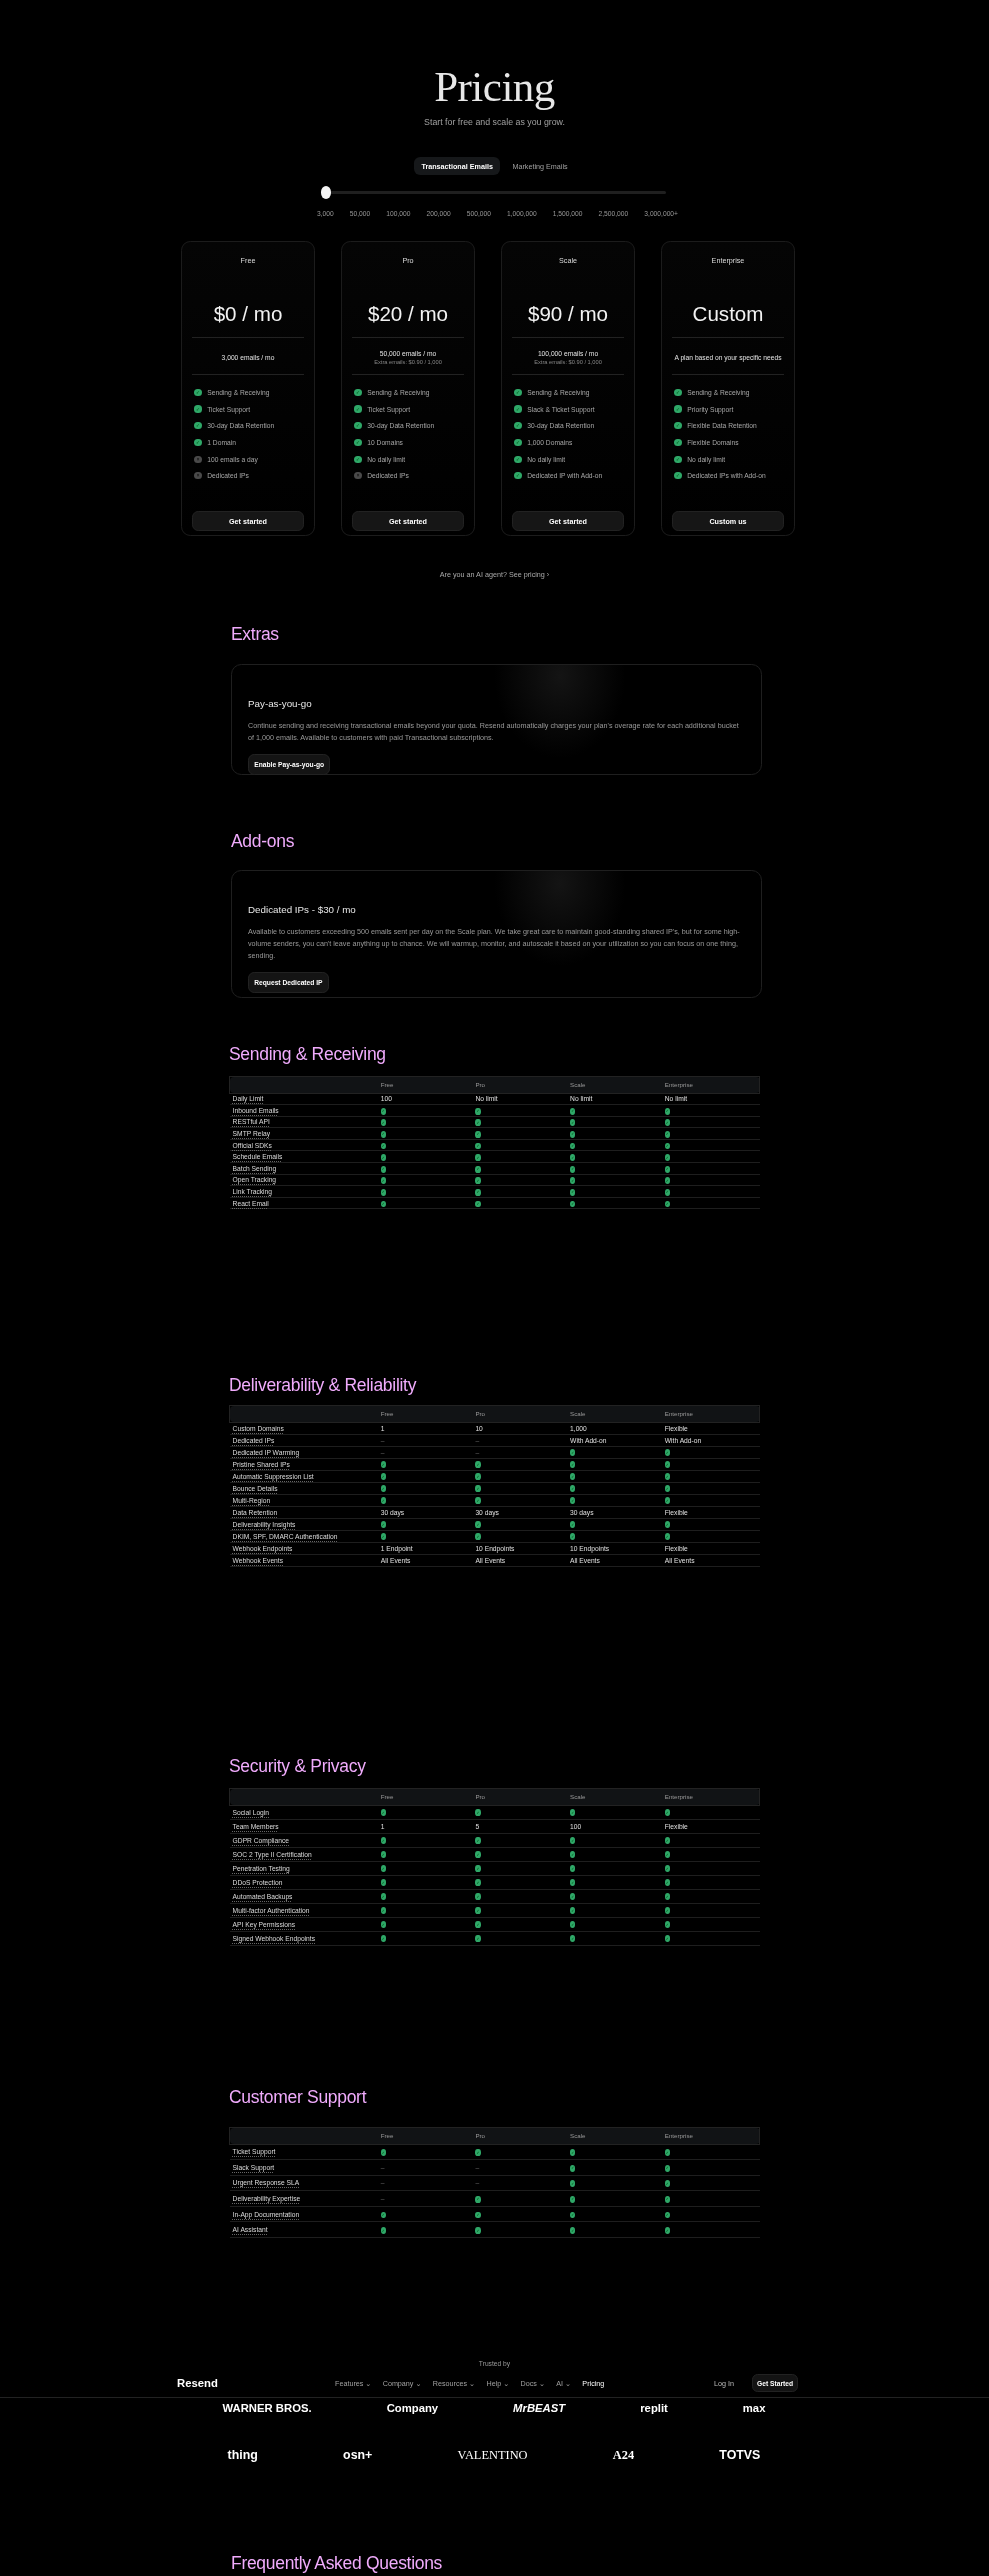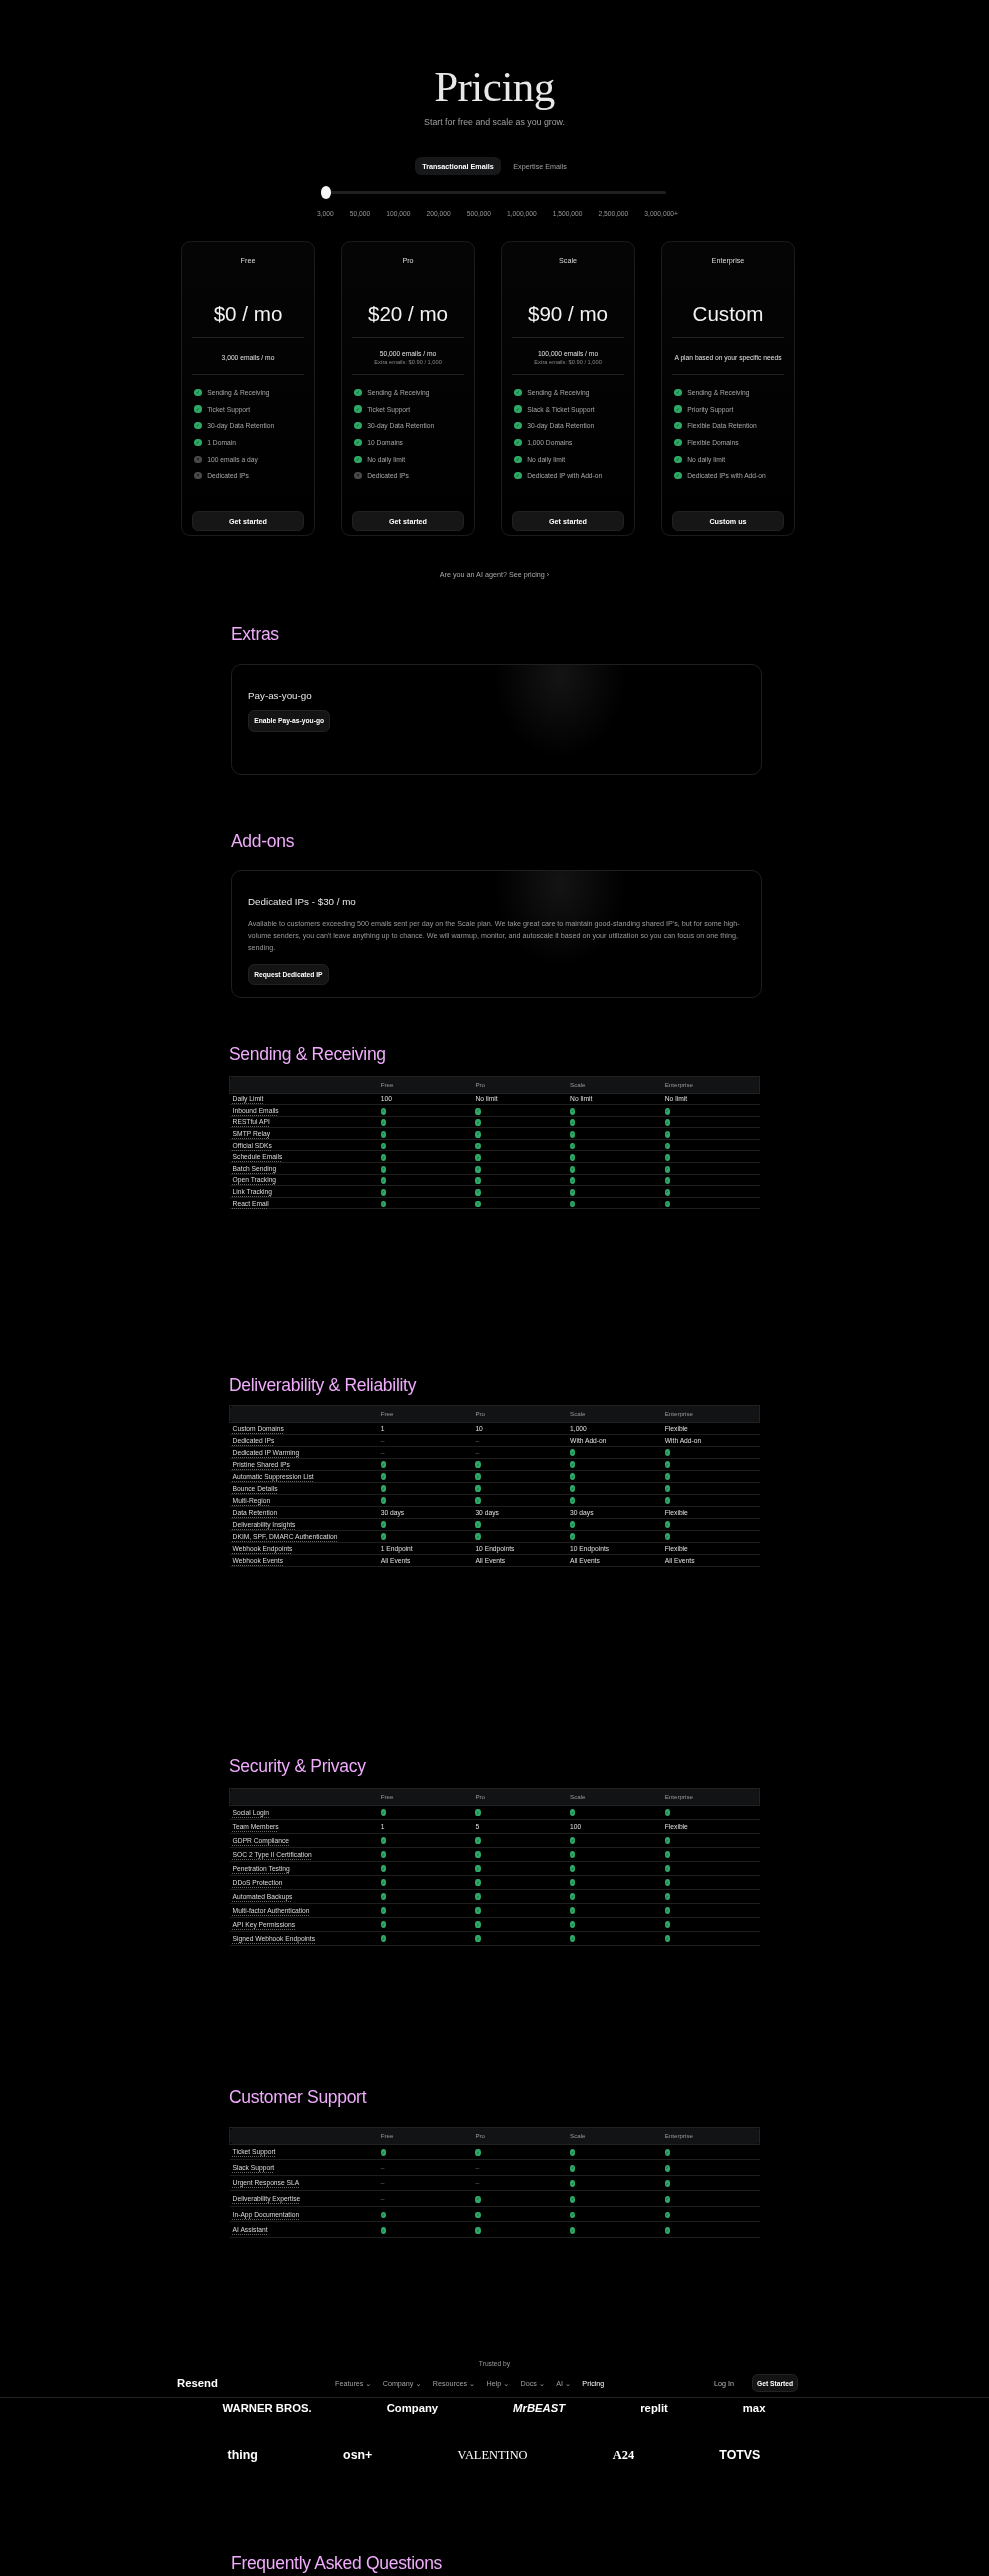--- a/index.html
+++ b/index.html
@@ -25,21 +25,21 @@
 .card .quota{position:absolute;left:10.3px;right:10.3px;top:101px;height:29px;display:flex;flex-direction:column;justify-content:center;align-items:center;gap:2.1px}
 .card .quota .q1{font-size:6.7px;color:#e5e5e5}
 .card .quota .q2{font-size:5.7px;color:#888}
 .card ul{position:absolute;left:12.4px;top:142px;list-style:none}
 .card li{display:flex;align-items:center;gap:5.7px;height:16.7px;font-size:6.7px;color:#a8a8a8}
 .chk{width:7.2px;height:7.2px;border-radius:50%;background:#2fa868;display:inline-flex;align-items:center;justify-content:center;color:#062;font-size:4.6px;font-weight:bold;flex-shrink:0}
 .xic{width:7.2px;height:7.2px;border-radius:50%;background:#4a4a4a;display:inline-flex;align-items:center;justify-content:center;color:#111;font-size:4.6px;font-weight:bold;flex-shrink:0}
 .card .btn{position:absolute;left:10.3px;right:10.3px;bottom:4.1px;height:19.6px;border-radius:6.2px;background:#161616;border:0.5px solid #222;color:#fff;font-weight:bold;font-size:7.2px;display:flex;align-items:center;justify-content:center}
 .agent{top:570px;left:0;width:989px;font-size:7.2px;color:#aaa}
 .sec-title{font-size:17.5px;color:#f0abfc;letter-spacing:-0.3px}
-.panel{border:0.5px solid #1f1f1f;border-radius:10.3px;background:radial-gradient(ellipse 82px 103px at 62% 10%,#141414,#000 80%);padding:0 16px}
+.panel{border:0.5px solid #1f1f1f;border-radius:10.3px;background:radial-gradient(ellipse 82px 103px at 62% 10%,#141414,#000 80%);padding:8px 16px}
 .panel h3{font-size:9.8px;font-weight:normal;color:#e8e8e8;margin-top:25px}
 .panel p{font-size:7.2px;color:#9a9a9a;line-height:12px;margin-top:11.3px}
 .panel .pbtn{display:inline-block;margin-top:9.3px;padding:6.2px 5.2px;border-radius:6.2px;background:#141414;border:0.5px solid #222;font-weight:bold;font-size:6.7px;color:#fff}
 table.cmp{position:absolute;left:229px;width:531px;border-collapse:collapse;font-size:6.7px}
 table.cmp thead th{height:16.5px;font-weight:normal;color:#999;font-size:6.2px;text-align:left;background:#111315}
 table.cmp thead tr{border-radius:4.1px}
 table.cmp thead th:first-child{width:99px;border-radius:4.1px 0 0 4.1px;border:0.5px solid #222;border-right:none}
 table.cmp thead th:last-child{border-radius:0 4.1px 4.1px 0;border:0.5px solid #222;border-left:none}
 table.cmp thead th.mid{border-top:0.5px solid #222;border-bottom:0.5px solid #222}
 table.cmp thead th:nth-child(2),table.cmp thead th:nth-child(3),table.cmp thead th:nth-child(4),table.cmp thead th:nth-child(5){width:62px}
@@ -56,21 +56,21 @@
 .trusted{top:2360px;left:0;width:989px;font-size:6.7px;color:#999}
 .logos{left:185px;width:618px;display:flex;justify-content:space-around;align-items:center;color:#fff;font-weight:bold}
 </style>
 </head>
 <body>
 
 <div class="abs hero-title center serif">Pricing</div>
 <div class="abs hero-sub center">Start for free and scale as you grow.</div>
 <div class="abs tabs">
   <div class="tab active">Transactional Emails</div>
-  <div class="tab">Expertise Emails</div>
+  <div class="tab">Marketing Emails</div>
 </div>
 <div class="abs slider">
   <div class="slider-thumb"></div>
 </div>
 <div class="abs ticks">
   <span>3,000</span>
   <span>50,000</span>
   <span>100,000</span>
   <span>200,000</span>
   <span>500,000</span>
@@ -227,20 +227,21 @@
       </ul>
       <div class="btn">Custom us</div>
     </div>
   </div>
 
 <div class="abs agent center">Are you an AI agent? See pricing ›</div>
 
 <div class="abs sec-title" style="top:624px;left:231px">Extras</div>
 <div class="abs panel" style="top:664px;left:231px;width:531px;height:111px">
   <h3>Pay-as-you-go</h3>
+  <p>Continue sending and receiving transactional emails beyond your quota. Resend automatically charges your plan's overage rate for each additional bucket of 1,000 emails. Available to customers with paid Transactional subscriptions.</p>
   <span class="pbtn">Enable Pay-as-you-go</span>
 </div>
 
 <div class="abs sec-title" style="top:831px;left:231px">Add-ons</div>
 <div class="abs panel" style="top:870px;left:231px;width:531px;height:128px">
   <h3>Dedicated IPs - $30 / mo</h3>
   <p>Available to customers exceeding 500 emails sent per day on the Scale plan. We take great care to maintain good-standing shared IP's, but for some high-volume senders, you can't leave anything up to chance. We will warmup, monitor, and autoscale it based on your utilization so you can focus on one thing, sending.</p>
   <span class="pbtn">Request Dedicated IP</span>
 </div>
 

